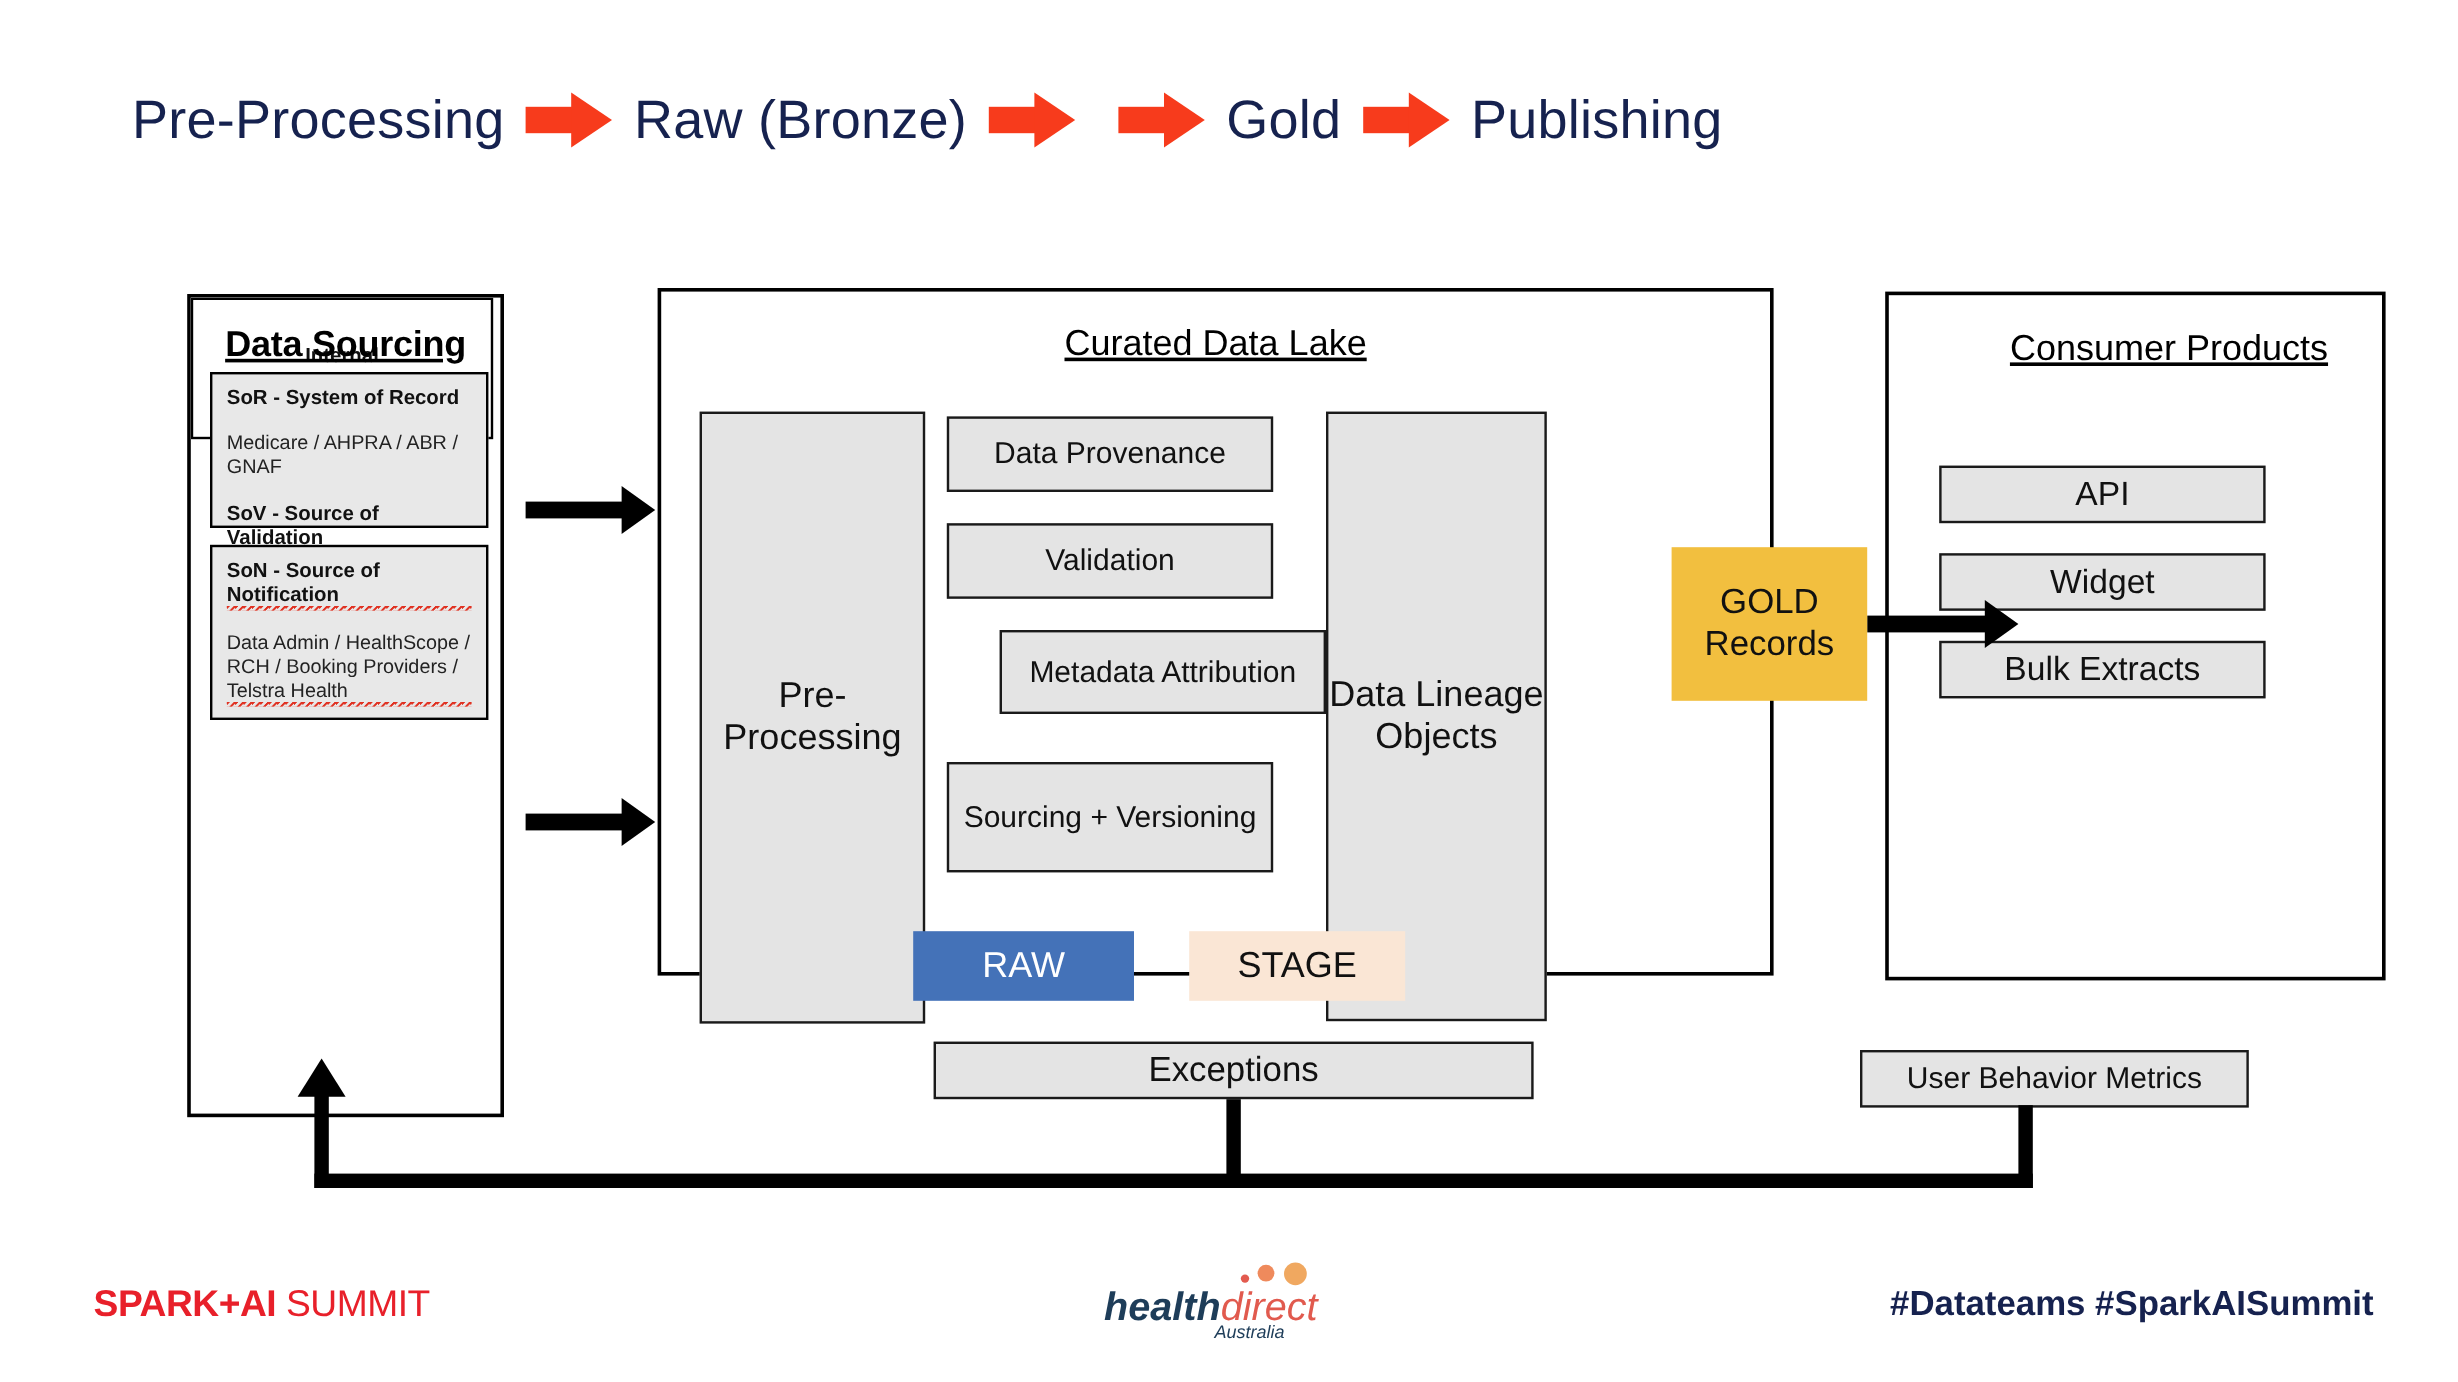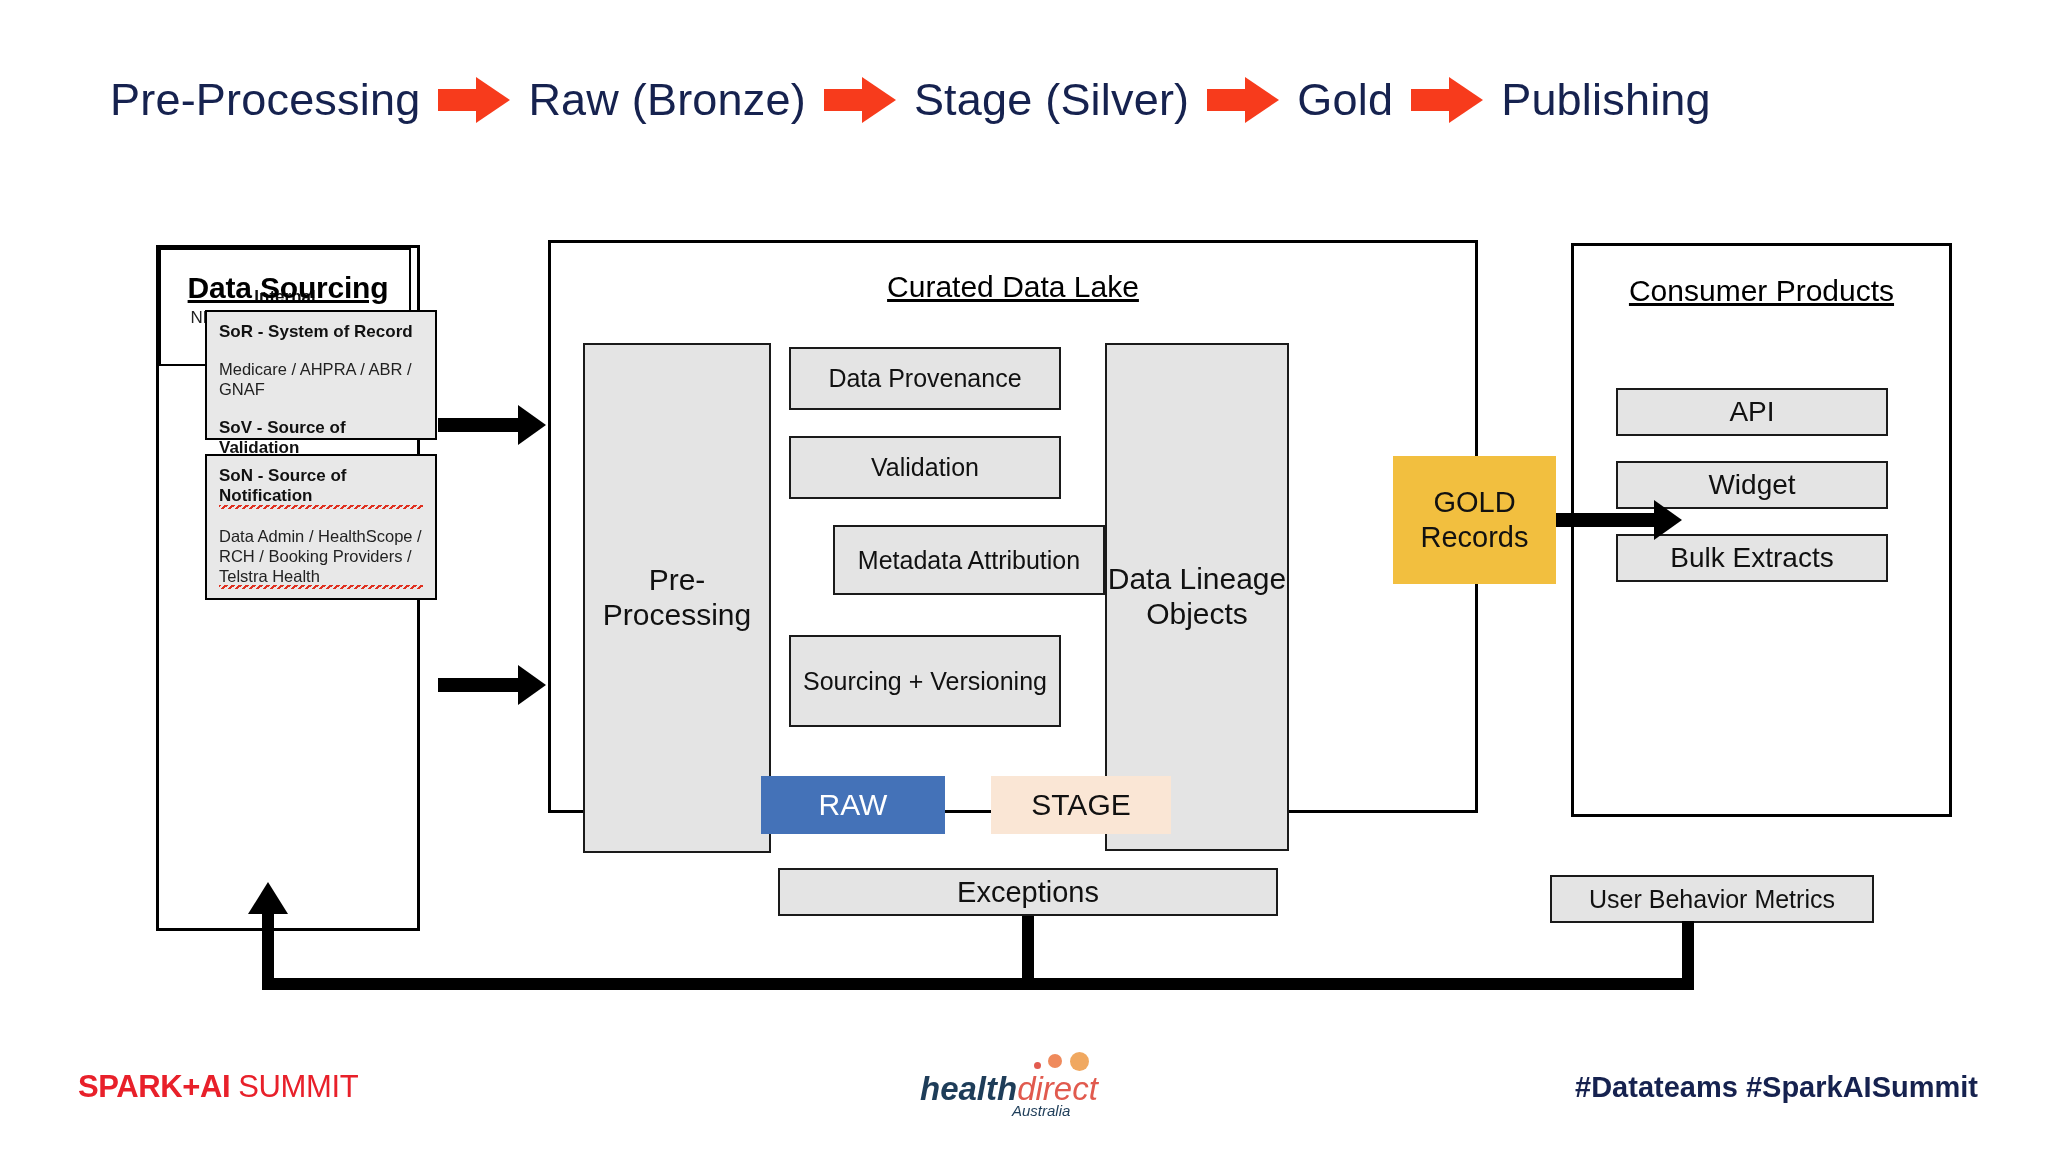--- a/index.html
+++ b/index.html
@@ -88,21 +88,20 @@
     font-size: 30px;
     font-weight: 700;
     letter-spacing: -0.2px;
   }
   .source-card {
     position: absolute;
     background: #e8e8e8;
     border: 2.5px solid #000000;
     box-sizing: border-box;
     padding: 10px 12px;
-    margin-left: 30px;
   }
   .src-head {
     font-size: 17px;
     font-weight: 700;
     line-height: 1.18;
     color: #111111;
     margin: 0 0 0 0;
     display: inline-block;
   }
   .src-body {
@@ -220,22 +219,23 @@
     color: #111111;
     line-height: 1.2;
     text-align: center;
     z-index: 5;
   }
 
   
   #panel-consumer {
     left: 1571px;
     top: 243px;
-    width: 381px;
+    width: 417px;
     height: 574px;
+    padding-left: 28px;
   }
   #consumer-title {
     top: 28px;
     font-size: 30px;
     font-weight: 400;
   }
   .product-box {
     position: absolute;
     left: 42px;
     width: 272px;
@@ -364,21 +364,20 @@
 </head>
 <body>
 
 <div id="slide">
 
   <div id="pipeline-header">
     <span class="pipe-stage">Pre-Processing</span>
     <span class="pipe-arrow"></span>
     <span class="pipe-stage">Raw (Bronze)</span>
     <span class="pipe-arrow"></span>
-    <span class="pipe-stage">Stage (Silver)</span>
     <span class="pipe-arrow"></span>
     <span class="pipe-stage">Gold</span>
     <span class="pipe-arrow"></span>
     <span class="pipe-stage">Publishing</span>
   </div>
 
   <div class="panel" id="panel-data-sourcing">
     <div class="panel-title" id="data-sourcing-title">Data Sourcing</div>
 
     <div class="source-card" id="card-sor">

